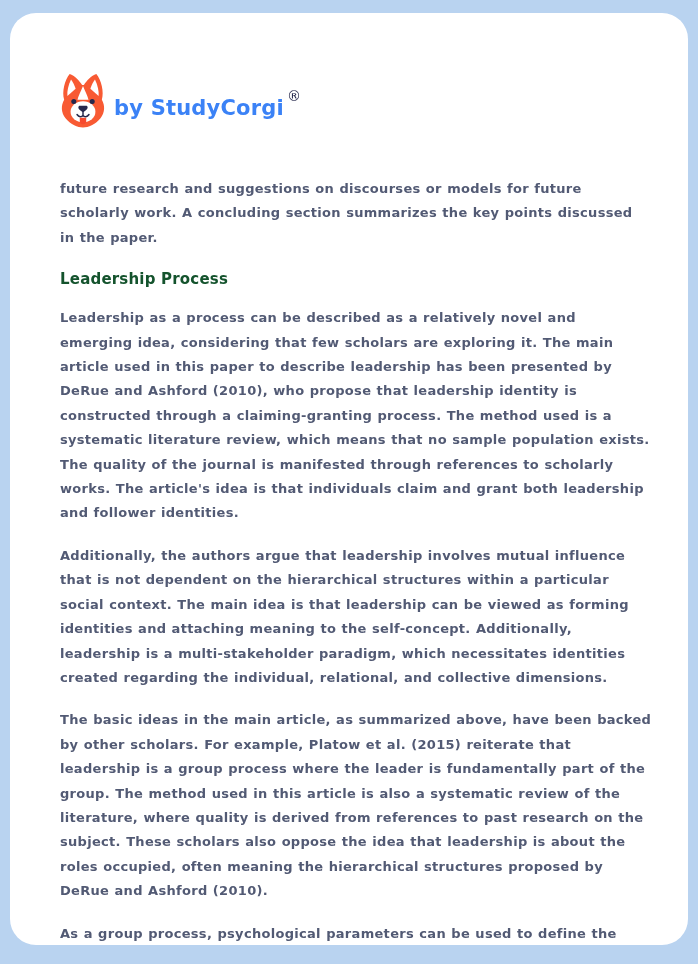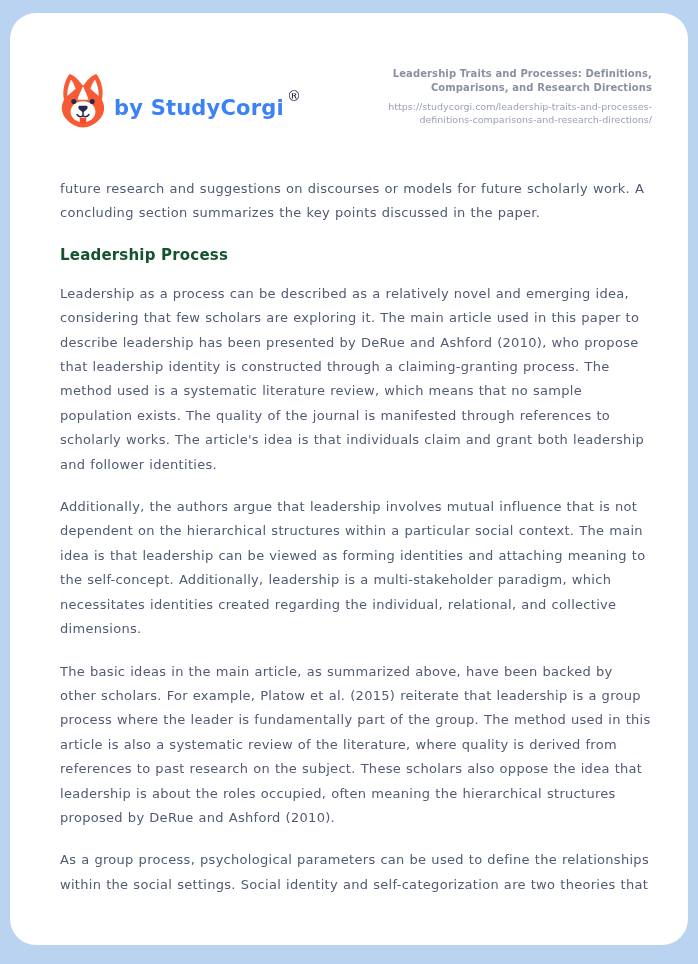--- a/index.html
+++ b/index.html
@@ -81,20 +81,21 @@
   .article {
     margin-top: 44px;
   }
   .article p {
     margin: 0 0 18px 0;
     font-size: 13px;
     line-height: 24.4px;
     letter-spacing: 0.3px;
     word-spacing: 0.5px;
     color: #525a74;
+    font-weight: bold;
   }
   .article h2 {
     margin: 0 0 14px 0;
     font-size: 17px;
     line-height: 26px;
     font-weight: 700;
     letter-spacing: 0.2px;
     color: #2e3153;
   }
   .article h3 {
@@ -129,24 +130,20 @@
         <path d="M42,71 L58,71 C61,73 61,77 57,80 L52,84 C51,85 49,85 48,84 L43,80 C39,77 39,73 42,71 Z" fill="#26284c"></path>
 
         <path d="M50,84 L50,92 M37,90 C41,96 47,96 50,92 C53,96 59,96 63,90" stroke="#26284c" stroke-width="3.2" fill="none" stroke-linecap="round"></path>
 
         <path d="M43,97 L57,97 L57,105 C57,113 43,113 43,105 Z" fill="#f64a2e"></path>
       </svg>
       <span class="brand-text">by StudyCorgi</span>
       <span class="reg-mark">®</span>
     </div>
 
-    <div class="doc-meta">
-      <div class="doc-title">Leadership Traits and Processes: Definitions, Comparisons, and Research Directions</div>
-      <a class="doc-url" href="#">https://studycorgi.com/leadership-traits-and-processes-definitions-comparisons-and-research-directions/</a>
-    </div>
   </header>
 
   <main class="article">
     <p>future research and suggestions on discourses or models for future scholarly work. A concluding section summarizes the key points discussed in the paper.</p>
 
     <h3>Leadership Process</h3>
 
     <p>Leadership as a process can be described as a relatively novel and emerging idea, considering that few scholars are exploring it. The main article used in this paper to describe leadership has been presented by DeRue and Ashford (2010), who propose that leadership identity is constructed through a claiming-granting process. The method used is a systematic literature review, which means that no sample population exists. The quality of the journal is manifested through references to scholarly works. The article's idea is that individuals claim and grant both leadership and follower identities.</p>
     <p>Additionally, the authors argue that leadership involves mutual influence that is not dependent on the hierarchical structures within a particular social context. The main idea is that leadership can be viewed as forming identities and attaching meaning to the self-concept. Additionally, leadership is a multi-stakeholder paradigm, which necessitates identities created regarding the individual, relational, and collective dimensions.</p>
     <p>The basic ideas in the main article, as summarized above, have been backed by other scholars. For example, Platow et al. (2015) reiterate that leadership is a group process where the leader is fundamentally part of the group. The method used in this article is also a systematic review of the literature, where quality is derived from references to past research on the subject. These scholars also oppose the idea that leadership is about the roles occupied, often meaning the hierarchical structures proposed by DeRue and Ashford (2010).</p>

